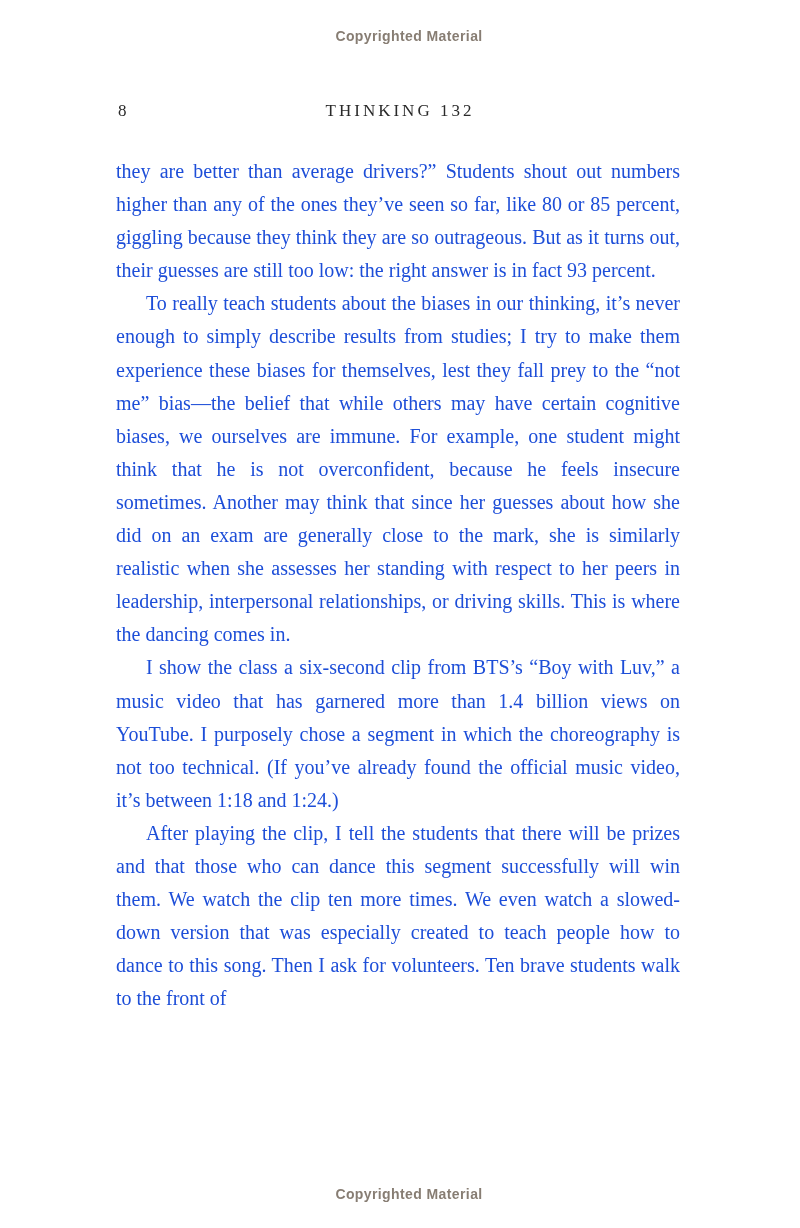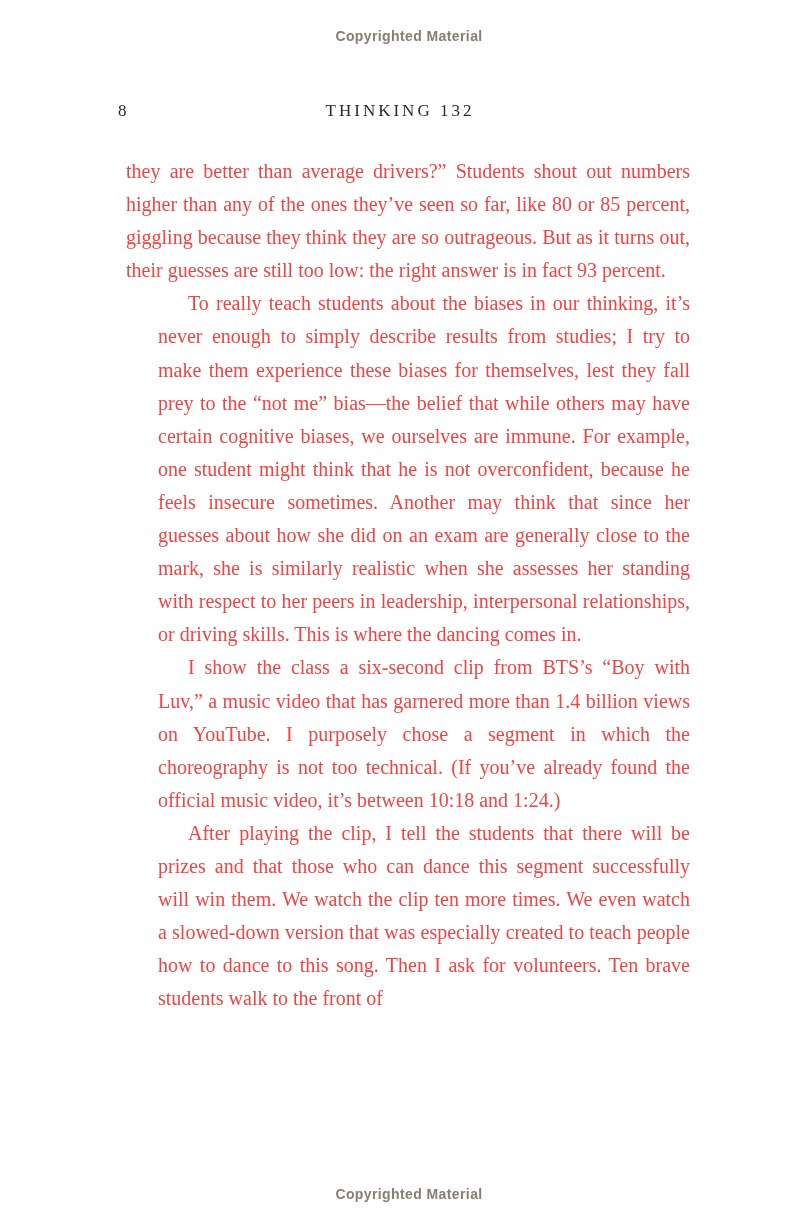--- a/index.html
+++ b/index.html
@@ -41,44 +41,44 @@
     position: absolute;
     left: 118px;
     top: 0;
     letter-spacing: 0;
     font-size: 17px;
     color: #2a2a2a;
   }
   .body-text {
     position: absolute;
     top: 155px;
-    left: 126px;
+    left: 116px;
     width: 564px;
     font-size: 20px;
     line-height: 33.1px;
-    color: #ef4444;
+    color: #1d4ed8;
     text-align: justify;
   }
   .para { margin: 0; }
-  .para.indent { text-indent: 30px; margin-left: 32px; }
+  .para.indent { text-indent: 30px; }
 </style>
 </head>
 <body>
 
 <div class="page">
 
   <div class="copyright-notice top">Copyrighted Material</div>
 
   <header class="running-header">
     <span class="page-number">8</span>
     <span class="running-title">THINKING 132</span>
   </header>
 
   <main class="body-text">
     <p class="para no-indent">they are better than average drivers?” Students shout out numbers higher than any of the ones they’ve seen so far, like 80 or 85 percent, giggling because they think they are so outrageous. But as it turns out, their guesses are still too low: the right answer is in fact 93 percent.</p>
     <p class="para indent">To really teach students about the biases in our thinking, it’s never enough to simply describe results from studies; I try to make them experience these biases for themselves, lest they fall prey to the “not me” bias—the belief that while others may have certain cognitive biases, we ourselves are immune. For example, one student might think that he is not overconfident, because he feels insecure sometimes. Another may think that since her guesses about how she did on an exam are generally close to the mark, she is similarly realistic when she assesses her standing with respect to her peers in leadership, interpersonal relationships, or driving skills. This is where the dancing comes in.</p>
-    <p class="para indent">I show the class a six-second clip from BTS’s “Boy with Luv,” a music video that has garnered more than 1.4 billion views on YouTube. I purposely chose a segment in which the choreography is not too technical. (If you’ve already found the official music video, it’s between 10:18 and 1:24.)</p>
+    <p class="para indent">I show the class a six-second clip from BTS’s “Boy with Luv,” a music video that has garnered more than 1.4 billion views on YouTube. I purposely chose a segment in which the choreography is not too technical. (If you’ve already found the official music video, it’s between 1:18 and 1:24.)</p>
     <p class="para indent">After playing the clip, I tell the students that there will be prizes and that those who can dance this segment successfully will win them. We watch the clip ten more times. We even watch a slowed-down version that was especially created to teach people how to dance to this song. Then I ask for volunteers. Ten brave students walk to the front of</p>
   </main>
 
   <div class="copyright-notice bottom">Copyrighted Material</div>
 
 </div>
 
 </body></html>

